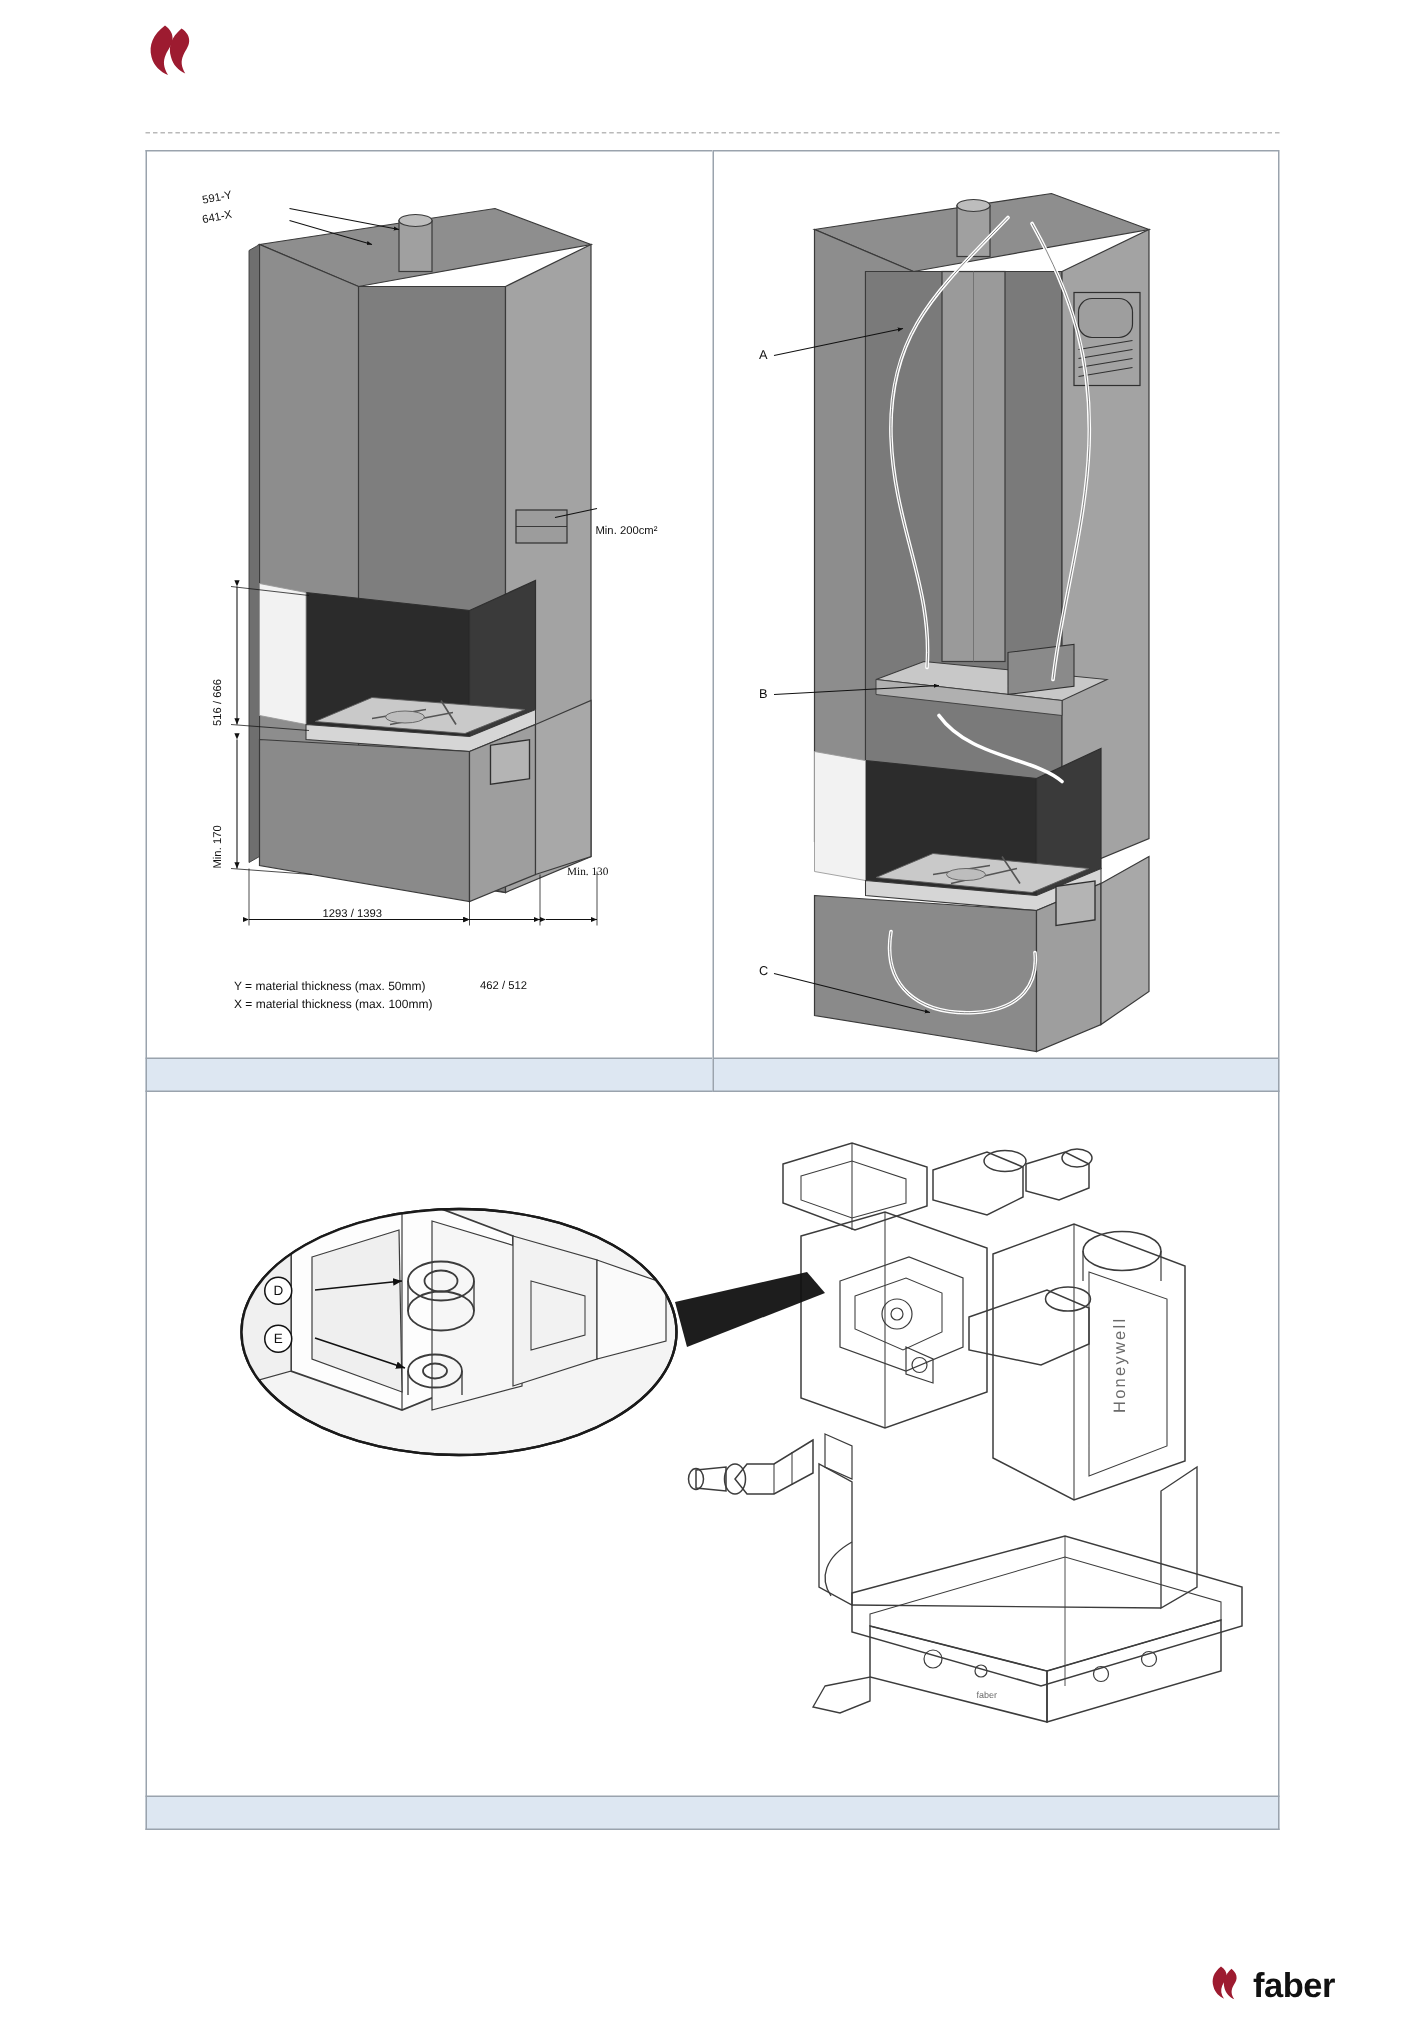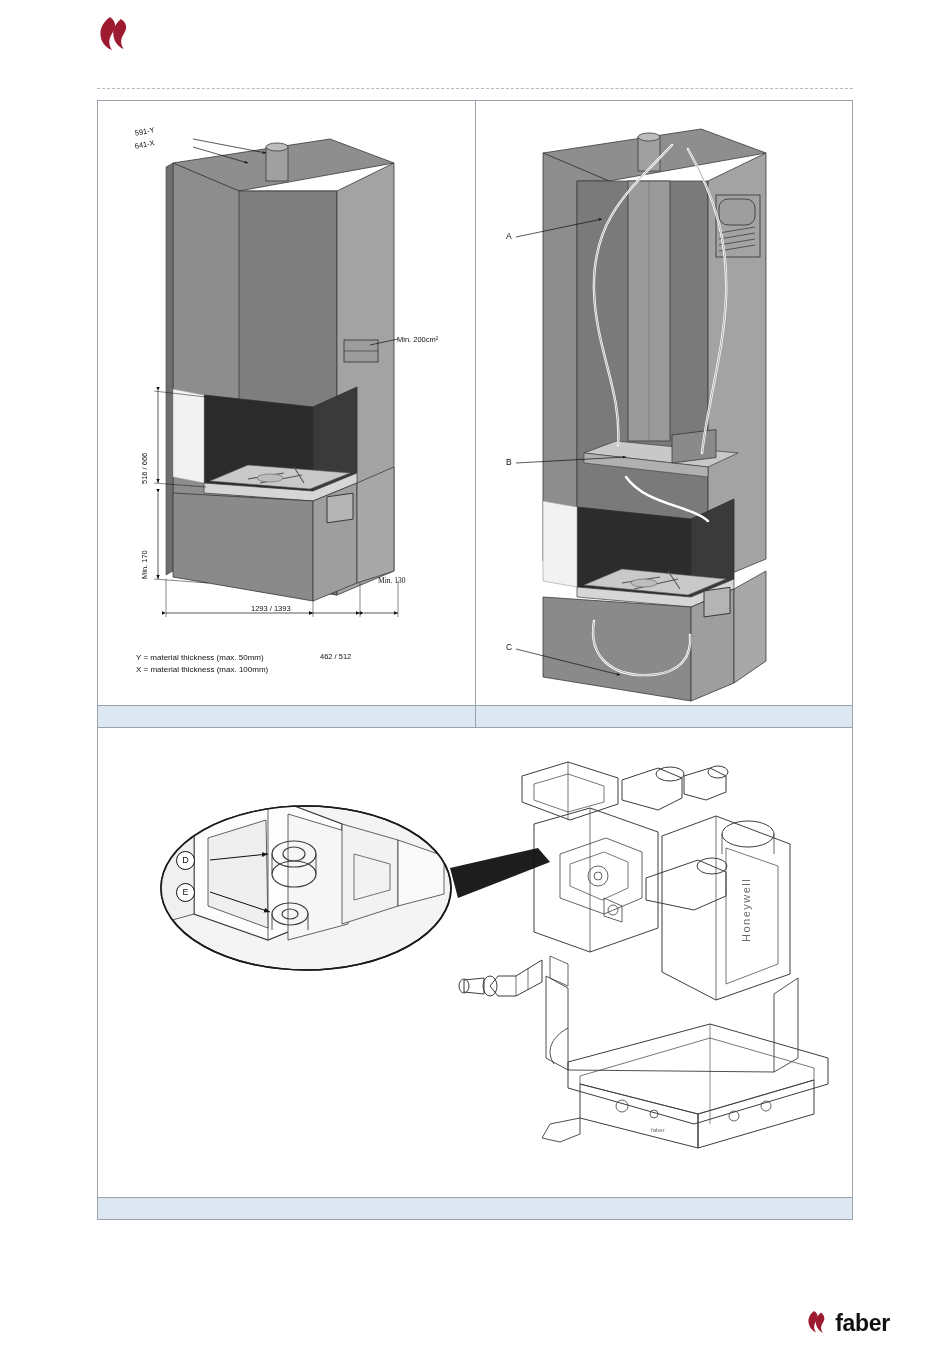--- a/index.html
+++ b/index.html
@@ -61,21 +61,21 @@
   .lbl-rot {
     transform-origin: left top;
     transform: rotate(-90deg);
   }
   .lbl-tilt {
     transform-origin: left top;
     transform: rotate(-11deg);
   }
   .notes {
     position: absolute;
-    left: 136px;
+    left: 156px;
     top: 652px;
     font-size: 8px;
     line-height: 1.45;
     color: #111;
     white-space: pre;
   }
 
   .callout {
     position: absolute;
     font-size: 8.5px;
@@ -189,24 +189,24 @@
 
     <line x1="215" y1="512" x2="262" y2="512" stroke="#111" stroke-width="0.7" marker-start="url(#arr)" marker-end="url(#arr)"></line>
     <line x1="262" y1="482" x2="262" y2="516" stroke="#111" stroke-width="0.5"></line>
 
     <line x1="266" y1="512" x2="300" y2="512" stroke="#111" stroke-width="0.7" marker-start="url(#arr)" marker-end="url(#arr)"></line>
     <line x1="300" y1="480" x2="300" y2="516" stroke="#111" stroke-width="0.5"></line>
   </svg>
 
   <span class="lbl lbl-tilt" style="left:36px; top:28px;">591-Y</span>
   <span class="lbl lbl-tilt" style="left:36px; top:41px;">641-X</span>
-  <span class="lbl" style="left:299px; top:234px;">Min. 200cm²</span>
+  <span class="lbl" style="left:299px; top:248px;">Min. 200cm²</span>
   <span class="lbl lbl-rot" style="left:42px; top:383px;">516 / 666</span>
   <span class="lbl lbl-rot" style="left:42px; top:478px;">Min. 170</span>
-  <span class="lbl" style="left:117px; top:503px;margin-left:36px;">1293 / 1393</span>
+  <span class="lbl" style="left:117px; top:503px;">1293 / 1393</span>
   <span class="lbl" style="left:222px; top:512px;margin-top:39px;">462 / 512</span>
   <span class="lbl" style="left:280px; top:475px;font-family:Liberation Serif, serif;">Min. 130</span>
 </div>
 
 <div class="panel" id="panel-right">
   <svg class="draw" width="376" height="604" viewBox="0 0 376 604">
     <defs>
       <marker id="arr2" markerWidth="6" markerHeight="6" refX="5" refY="2" orient="auto">
         <path d="M0,0 L5,2 L0,4 z" fill="#111"></path>
       </marker>

